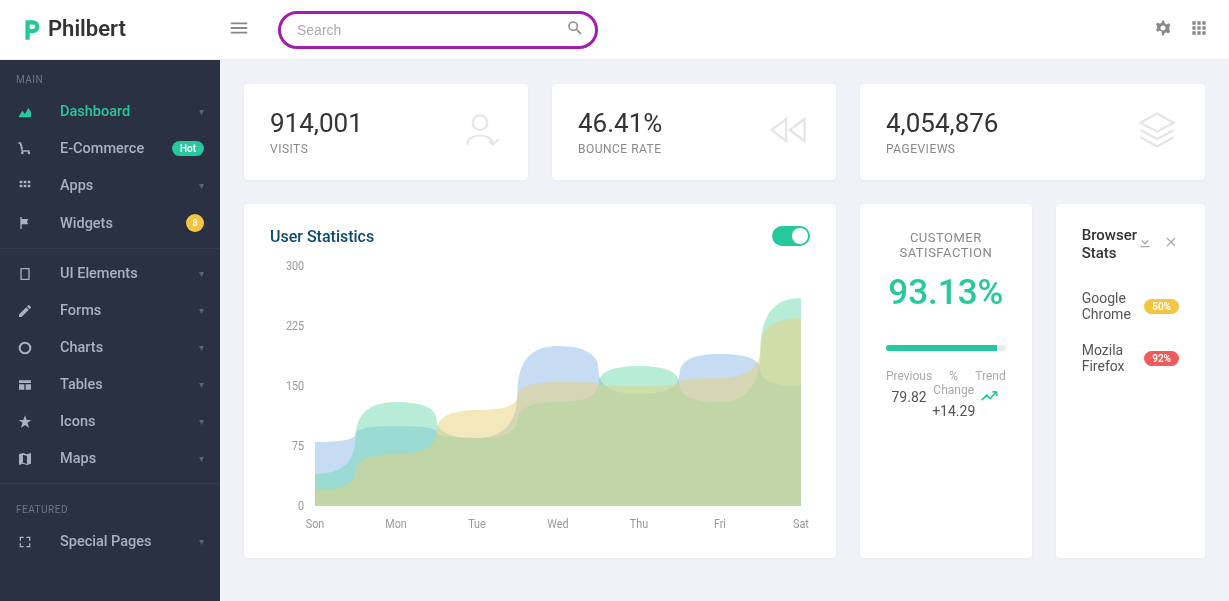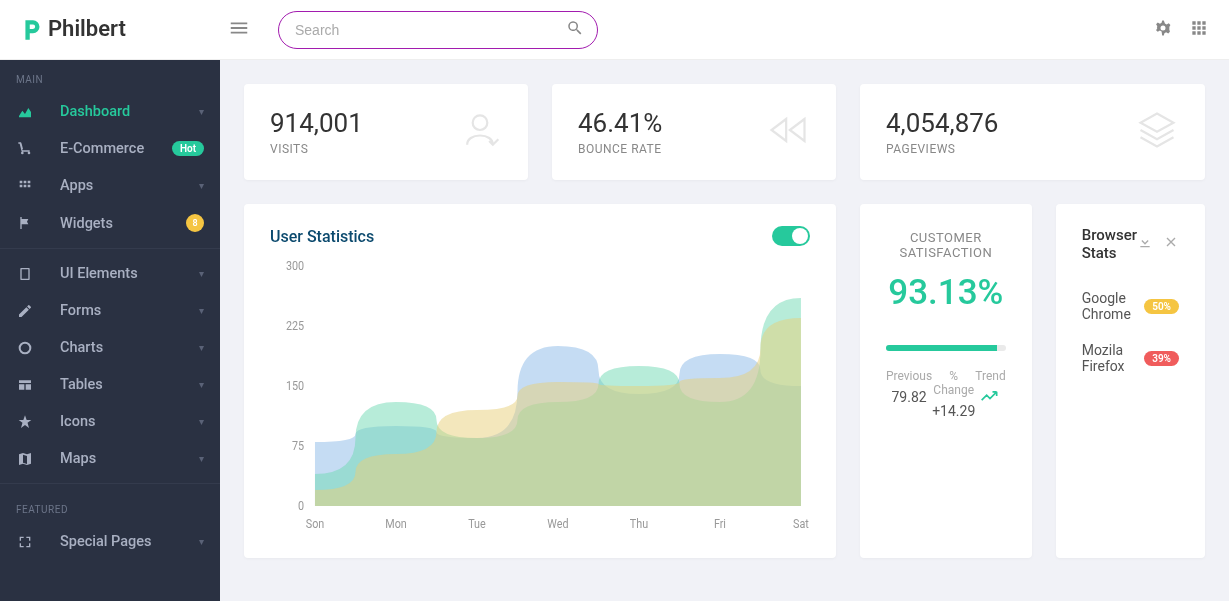--- a/index.html
+++ b/index.html
@@ -3,21 +3,21 @@
 <meta charset="utf-8">
 <style>
 * { margin: 0; padding: 0; box-sizing: border-box; }
 body { font-family: -apple-system, BlinkMacSystemFont, "Segoe UI", Roboto, sans-serif; background: #f1f2f7; color: #333; }
 .header { height: 60px; background: #fff; display: flex; align-items: center; padding: 0 20px; border-bottom: 1px solid #eee; position: relative; z-index: 10; }
 .logo { display: flex; align-items: flex-start; width: 200px; }
 .logo-mark { width: 28px; height: 28px; display: flex; align-items: center; }
 .logo-text { font-size: 22px; font-weight: 600; color: #333; }
 .hamburger { cursor: pointer; padding: 8px; color: #888; }
 .search-wrap { margin-left: 20px; position: relative; }
-.search { width: 320px; height: 38px; border: 1px solid #a21caf; border-radius: 20px; padding: 0 44px 0 16px; font-size: 14px; outline: none; color: #555; }
+.search { width: 320px; height: 38px; border: 3px solid #a21caf; border-radius: 20px; padding: 0 44px 0 16px; font-size: 14px; outline: none; color: #555; }
 .search::placeholder { color: #aaa; }
 .search-icon { position: absolute; right: 14px; top: 50%; transform: translateY(-50%); color: #888; pointer-events: none; }
 .header-right { margin-left: auto; display: flex; gap: 16px; color: #888; }
 .hicon { cursor: pointer; }
 
 .layout { display: flex; min-height: calc(100vh - 60px); }
 .sidebar { width: 220px; background: #2a3142; color: #a9b0c2; font-size: 14px; }
 .nav-section { padding: 14px 16px 8px; font-size: 10px; letter-spacing: 0.5px; color: #6c7589; text-transform: uppercase; }
 .nav-item { display: flex; align-items: center; gap: 26px; padding: 10px 16px; cursor: pointer; position: relative; }
 .nav-item.active { color: #26c99c; }
@@ -302,19 +302,19 @@
                 </svg></span>
           </div>
         </div>
         <div id="browser-rows">
             <div class="browser-row">
               <span>Google Chrome</span>
               <span class="pill y">50%</span>
             </div>
             <div class="browser-row">
               <span>Mozila Firefox</span>
-              <span class="pill r">39%</span>
+              <span class="pill r">92%</span>
             </div>
           </div>
       </div>
     </div>
   </div>
 </div>
 
 </body></html>

